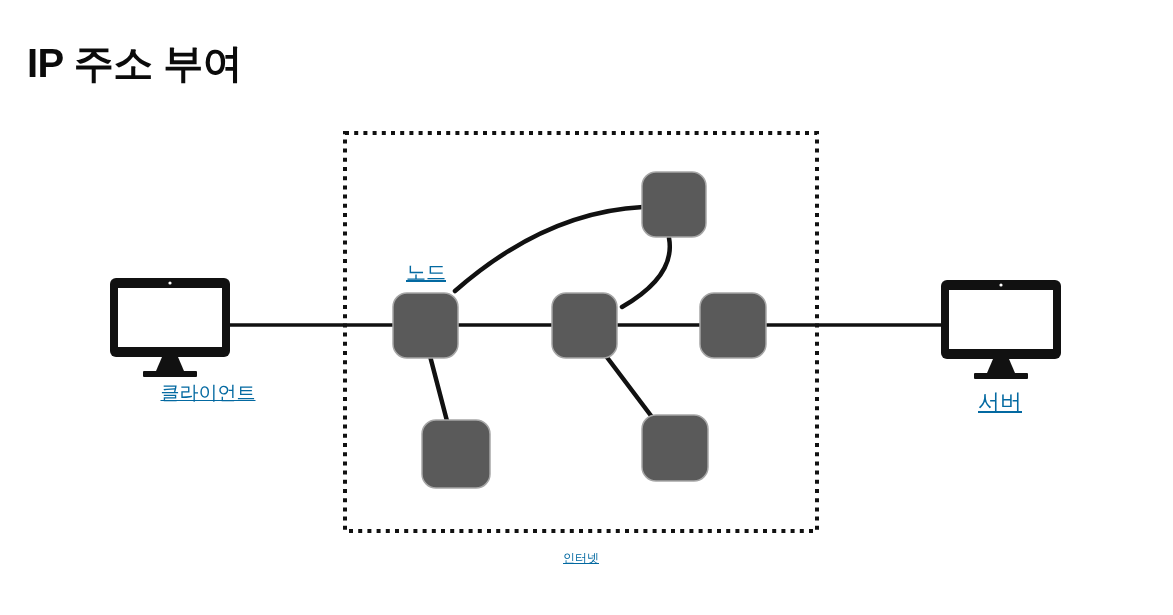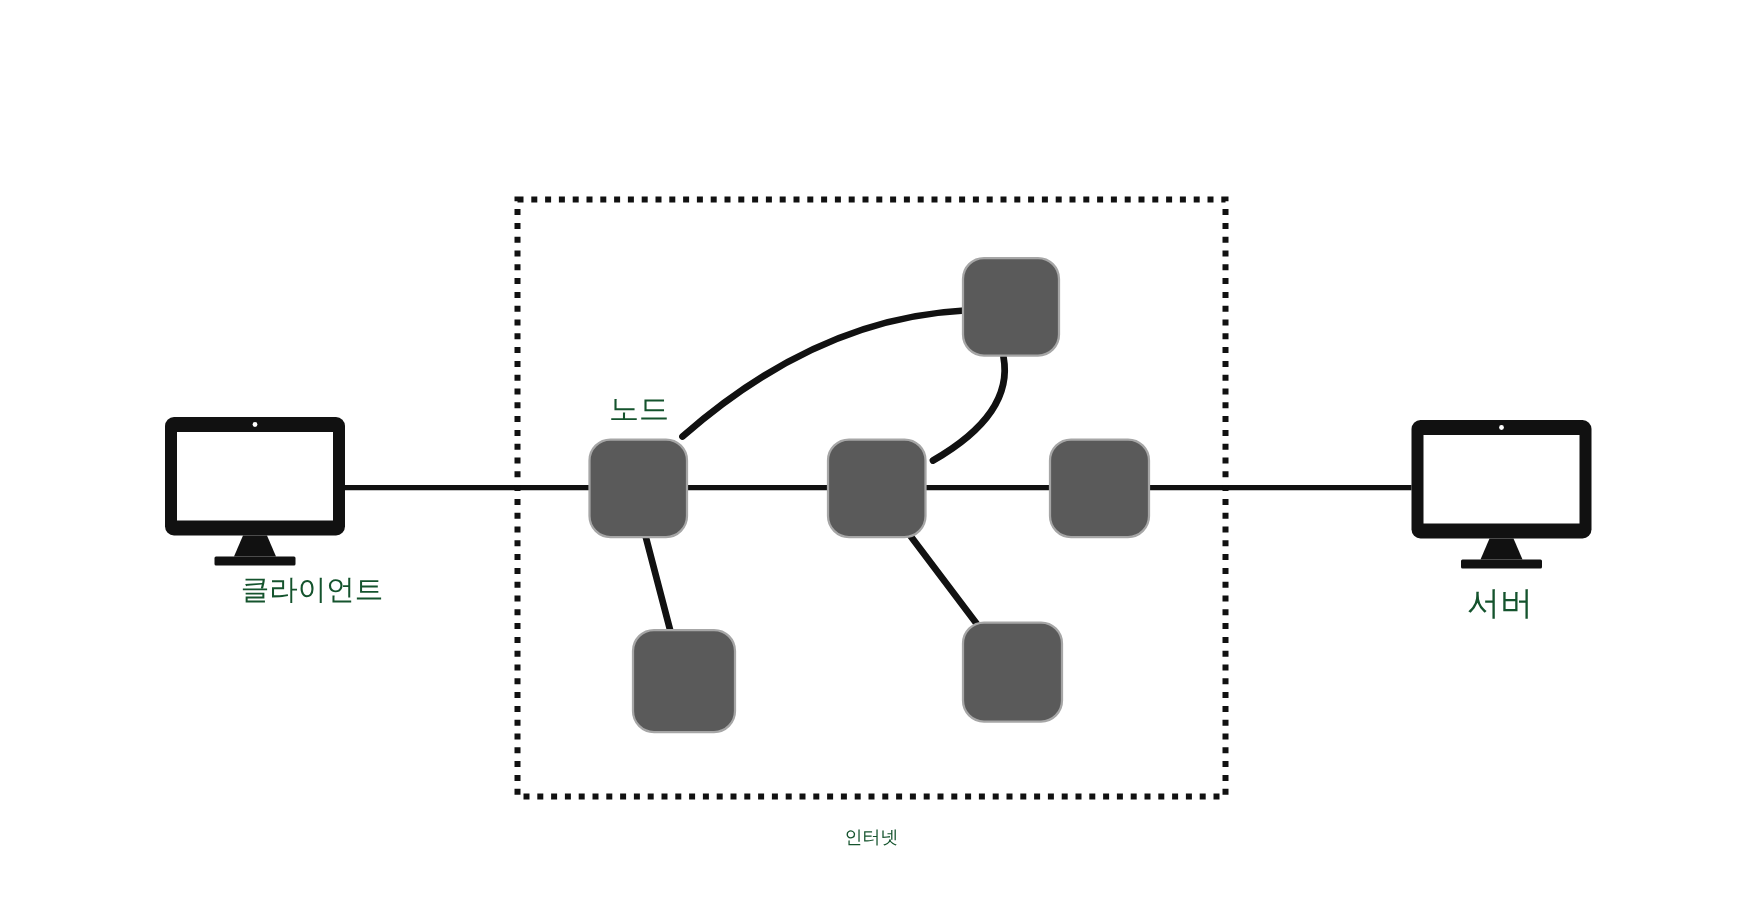--- a/index.html
+++ b/index.html
@@ -28,22 +28,23 @@
     font-size: 40px;
     font-weight: bold;
     letter-spacing: -0.5px;
     color: #0b0b0b;
     white-space: nowrap;
   }
 
   .lbl {
     position: absolute;
     transform: translateX(-50%);
-    color: #14532d;
+    color: #0369a1;
     white-space: nowrap;
+    text-decoration: underline;
   }
   .lbl-node     { left: 426px; top: 259px; font-size: 20px; }
   .lbl-internet { left: 581px; top: 550px; font-size: 12px; }
   .lbl-client   { left: 170px; top: 380px; font-size: 19px; margin-left: 38px; }
   .lbl-server   { left: 1000px; top: 387px; font-size: 22px; }
 
   .ip-text {
     position: absolute;
     transform: translateX(-50%);
     color: #dc8045;
@@ -90,20 +91,21 @@
 
     <g>
       <rect x="941" y="280" width="120" height="79" rx="6" fill="#111111"></rect>
       <rect x="949" y="290" width="104" height="59" fill="#ffffff"></rect>
       <circle cx="1001" cy="285" r="1.6" fill="#ffffff"></circle>
       <polygon points="993,359 1009,359 1015,373 987,373" fill="#111111"></polygon>
       <rect x="974" y="373" width="54" height="6" rx="1" fill="#111111"></rect>
     </g>
   </svg>
 
+  <div class="page-title">IP 주소 부여</div>
 
   <div class="lbl lbl-node">노드</div>
   <div class="lbl lbl-internet">인터넷</div>
 
   <div class="lbl lbl-client">클라이언트</div>
 
   <div class="lbl lbl-server">서버</div>
 
 </div>
 

